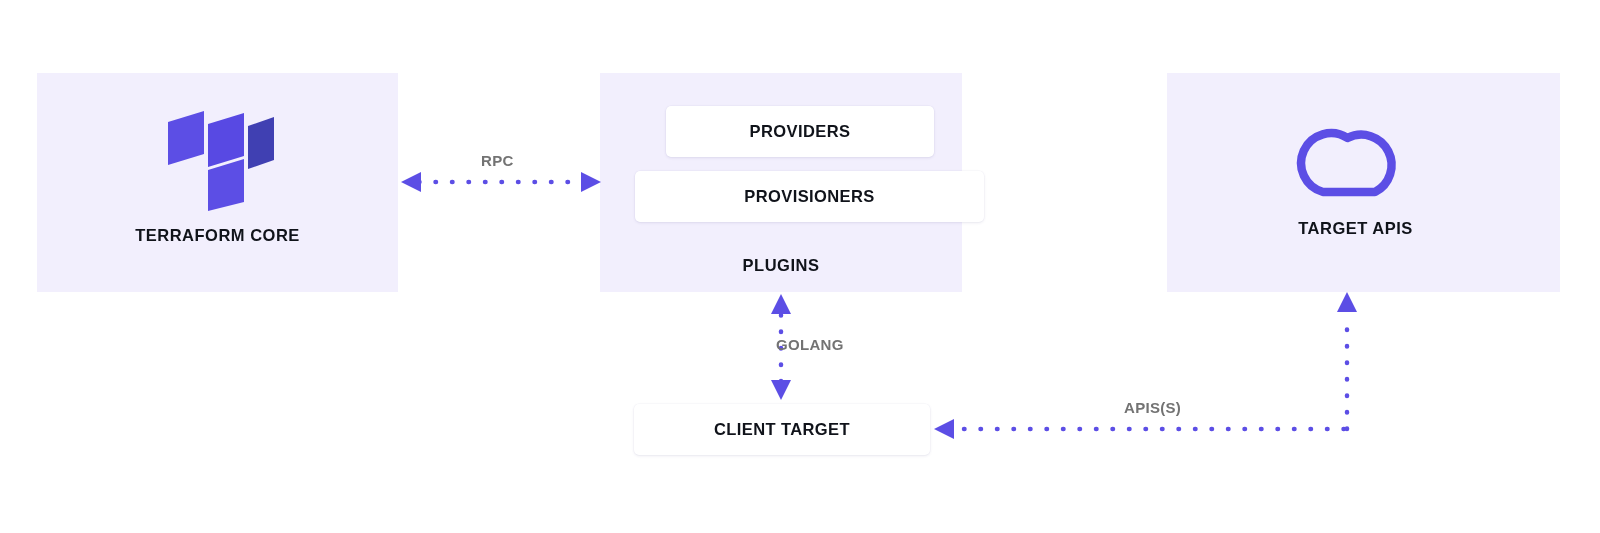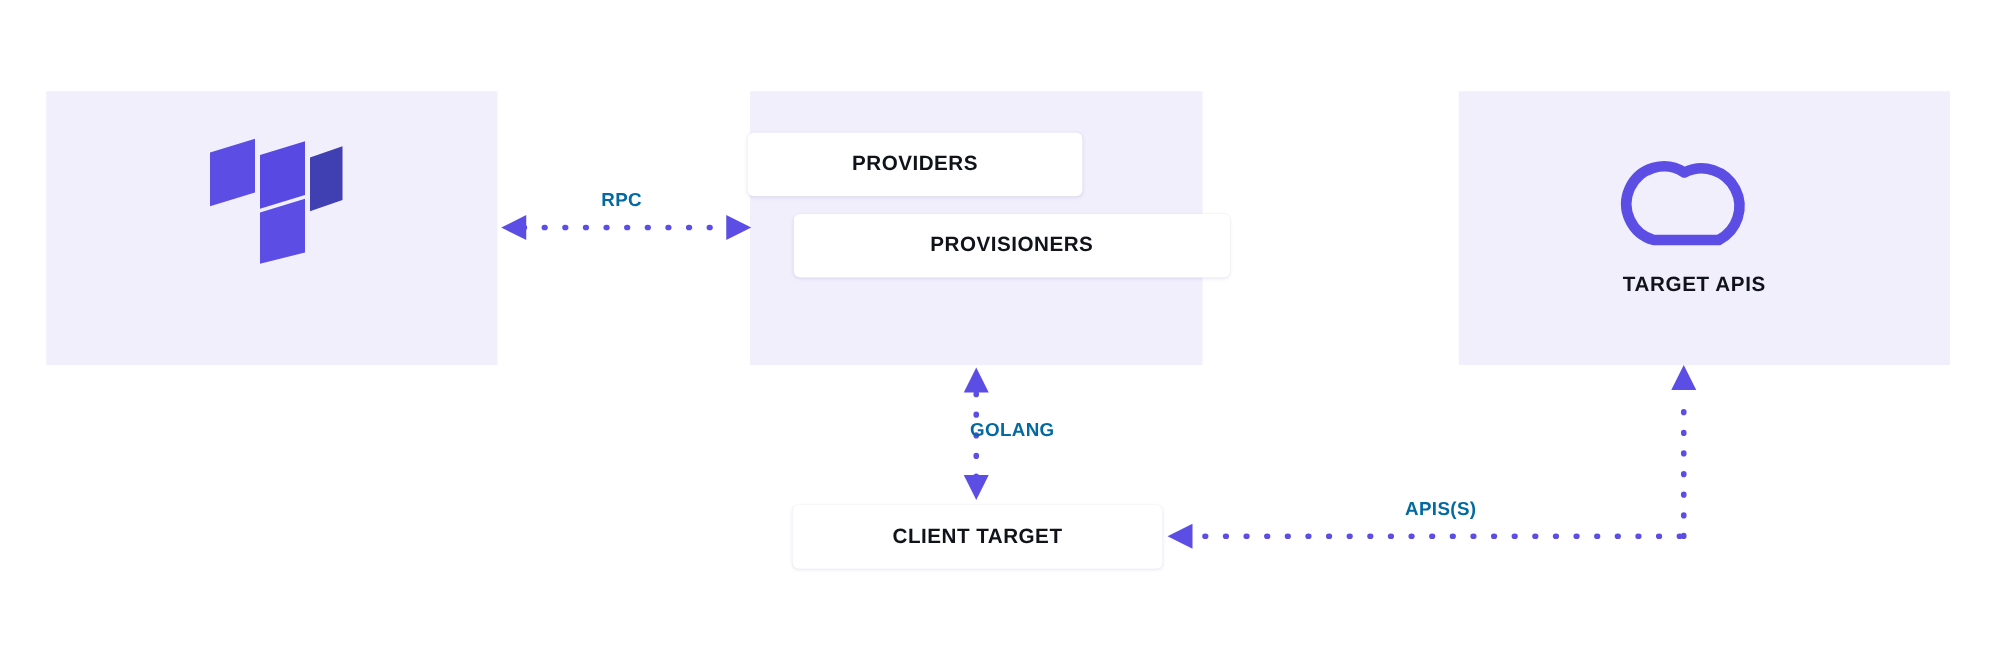--- a/index.html
+++ b/index.html
@@ -36,21 +36,21 @@
     align-items: center;
     justify-content: center;
   }
   .card-label {
     font-size: 16.5px;
     font-weight: bold;
     letter-spacing: 0.4px;
     color: #10131a;
     white-space: nowrap;
   }
-  #card-providers    { left: 598px; top: 106px; width: 268px; height: 51px; }
+  #card-providers    { left: 666px; top: 106px; width: 268px; height: 51px; }
   #card-provisioners { left: 635px; top: 171px; width: 349px; height: 51px; }
   #card-client-lib   { left: 634px; top: 404px; width: 296px; height: 51px; }
 
   
   .panel-caption {
     position: absolute;
     font-size: 16.5px;
     font-weight: bold;
     letter-spacing: 0.5px;
     color: #10131a;
@@ -84,21 +84,21 @@
     width: 1600px; height: 533px;
     pointer-events: none;
   }
 
   
   .edge-label {
     position: absolute;
     font-size: 15px;
     font-weight: bold;
     letter-spacing: 0.3px;
-    color: #0369a1;
+    color: #737373;
     white-space: nowrap;
   }
   #label-rpc     { left: 481px;  top: 152px; }
   #label-golang  { left: 776px;  top: 336px; }
   #label-https   { left: 1124px; top: 399px; }
 </style>
 </head>
 <body>
 
 <div id="stage">
@@ -109,31 +109,33 @@
 
     <polygon points="2,12 38,1 38,44 2,55" fill="#5c4ee5"></polygon>
 
     <polygon points="42,14 78,3 78,46 42,57" fill="#5849e3"></polygon>
 
     <polygon points="82,16 108,7 108,50 82,59" fill="#4040b2"></polygon>
 
     <polygon points="42,60 78,49 78,92 42,101" fill="#5c4ee5"></polygon>
   </svg>
 
+  <div class="panel-caption" id="caption-core">TERRAFORM CORE</div>
 
   <div class="panel" id="panel-plugins"></div>
 
   <div class="card" id="card-providers">
     <span class="card-label">PROVIDERS</span>
   </div>
 
   <div class="card" id="card-provisioners">
     <span class="card-label">PROVISIONERS</span>
   </div>
 
+  <div class="panel-caption" id="caption-plugins">PLUGINS</div>
 
   <div class="panel" id="panel-apis"></div>
 
   <svg id="cloud-icon" viewBox="0 0 116 90" aria-hidden="true">
     <path d="M 32 82 A 30 30 0 1 1 56.5 28 A 22 22 0 1 1 84 82 Z" fill="none" stroke="#5c4ee5" stroke-width="8.5" stroke-linecap="round" stroke-linejoin="round"></path>
   </svg>
 
   <div class="panel-caption" id="caption-apis">TARGET APIS</div>
 
   <div class="card" id="card-client-lib">

